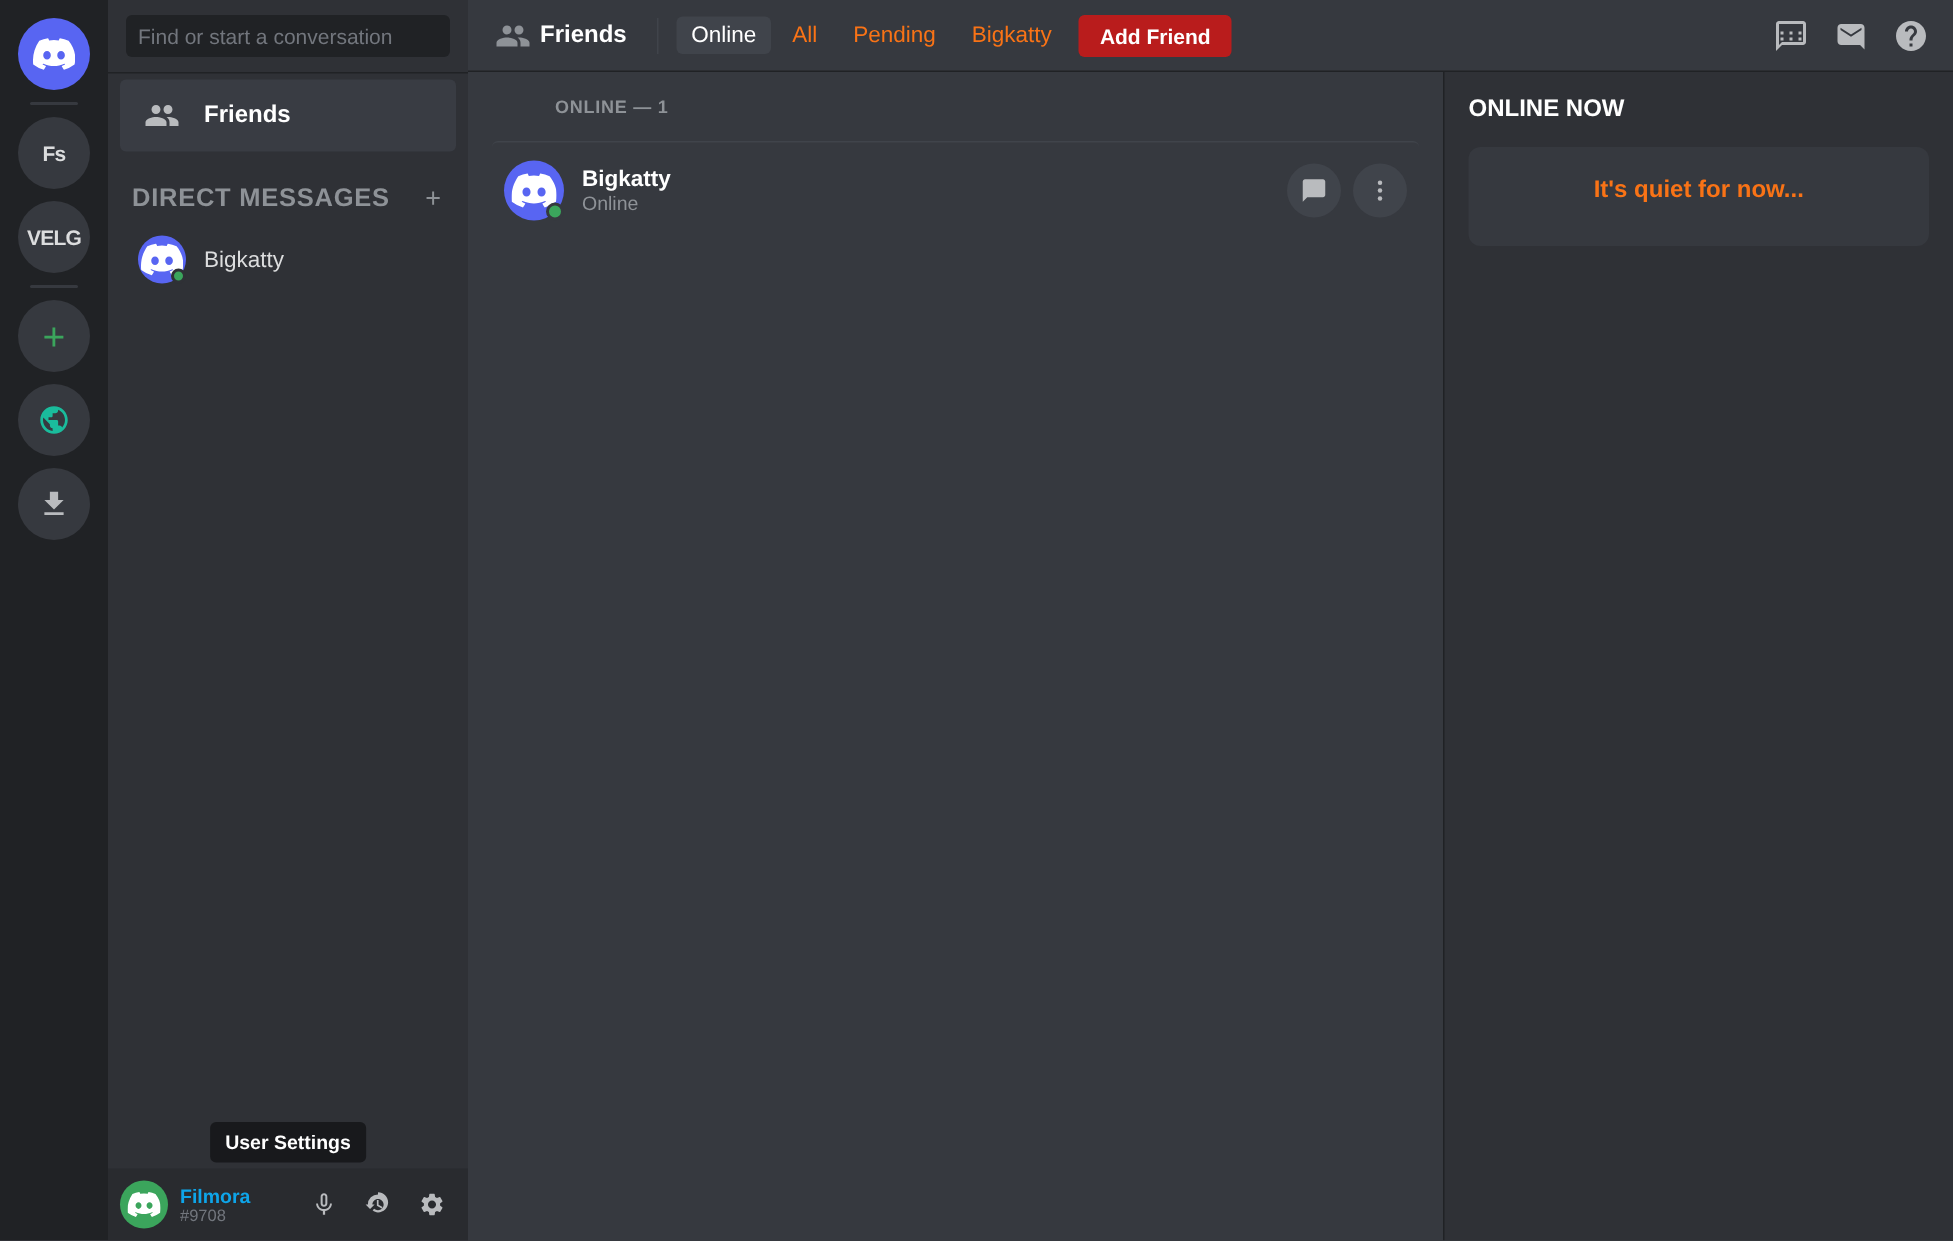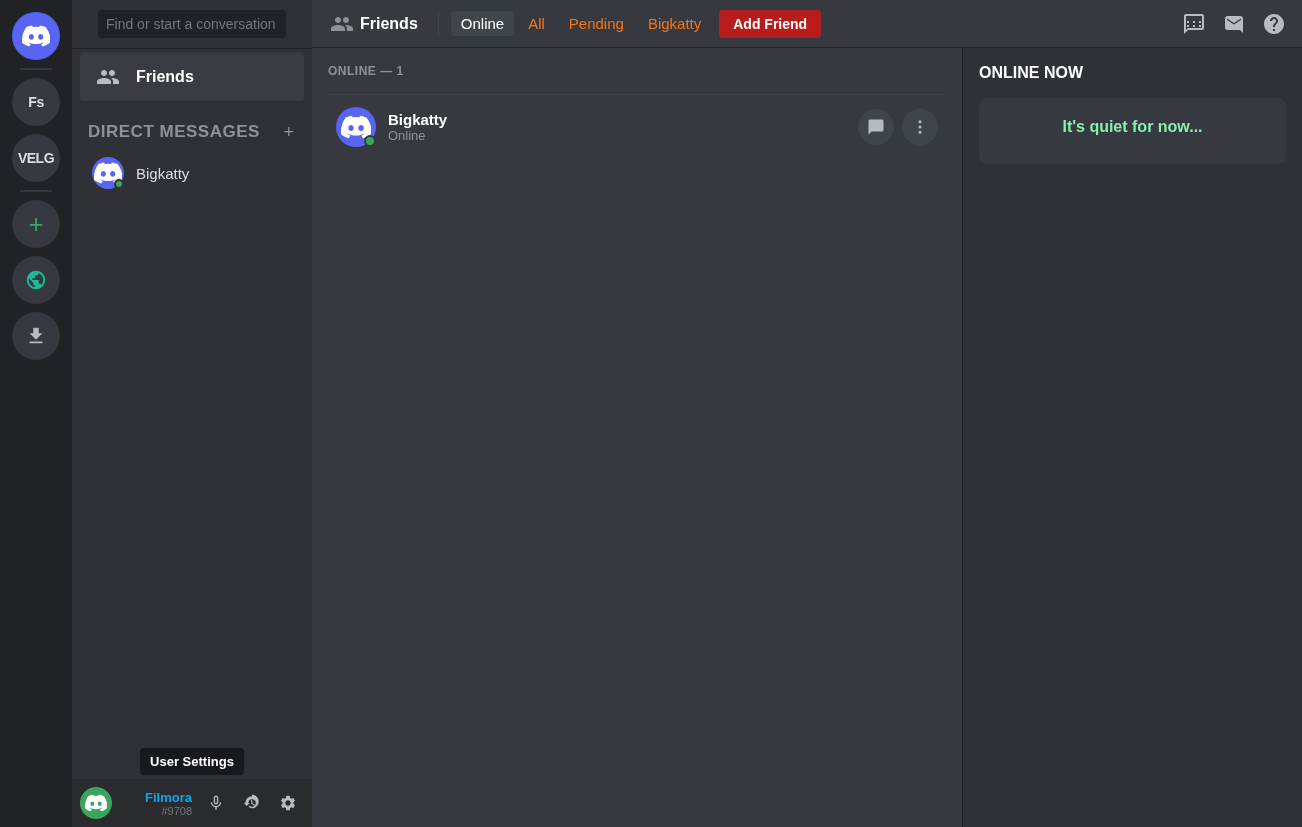--- a/index.html
+++ b/index.html
@@ -77,21 +77,21 @@
     
     .dm-sidebar {
       width: 240px;
       background: #2f3136;
       display: flex;
       flex-direction: column;
       flex-shrink: 0;
       height: 100%;
     }
     .search-bar {
-      padding: 10px 26px;
+      padding: 10px 12px;
       border-bottom: 1px solid #202225;
       text-decoration: underline;
     }
     .search-input {
       width: 100%;
       background: #202225;
       border: none;
       border-radius: 4px;
       padding: 6px 8px;
       color: #72767d;
@@ -179,21 +179,20 @@
 
     
     .user-panel {
       margin-top: auto;
       background: #292b2f;
       padding: 8px 8px;
       display: flex;
       align-items: center;
       gap: 8px;
       position: relative;
-      text-align: right;
     }
     .user-panel-avatar {
       width: 32px;
       height: 32px;
       border-radius: 50%;
       background: #3ba55c;
       display: flex;
       align-items: center;
       justify-content: center;
       font-size: 13px;
@@ -330,20 +329,21 @@
       overflow-y: auto;
       padding: 16px;
     }
     .online-header {
       color: #8e9297;
       font-size: 12px;
       font-weight: 700;
       text-transform: uppercase;
       letter-spacing: 0.5px;
       margin-bottom: 16px;
+      margin-left: 42px;
     }
     .friend-row {
       display: flex;
       align-items: center;
       padding: 12px 8px;
       border-top: 1px solid #40444b;
       border-radius: 4px;
       cursor: pointer;
     }
     .friend-avatar {
@@ -413,21 +413,21 @@
       font-weight: 700;
       margin-bottom: 16px;
     }
     .quiet-box {
       background: #36393f;
       border-radius: 8px;
       padding: 20px 16px;
       text-align: center;
     }
     .quiet-title {
-      color: #86efac;
+      color: #f97316;
       font-size: 16px;
       font-weight: 700;
       margin-bottom: 8px;
     }
     .quiet-desc {
       color: #8e9297;
       font-size: 13px;
       line-height: 1.5;
     }
 

